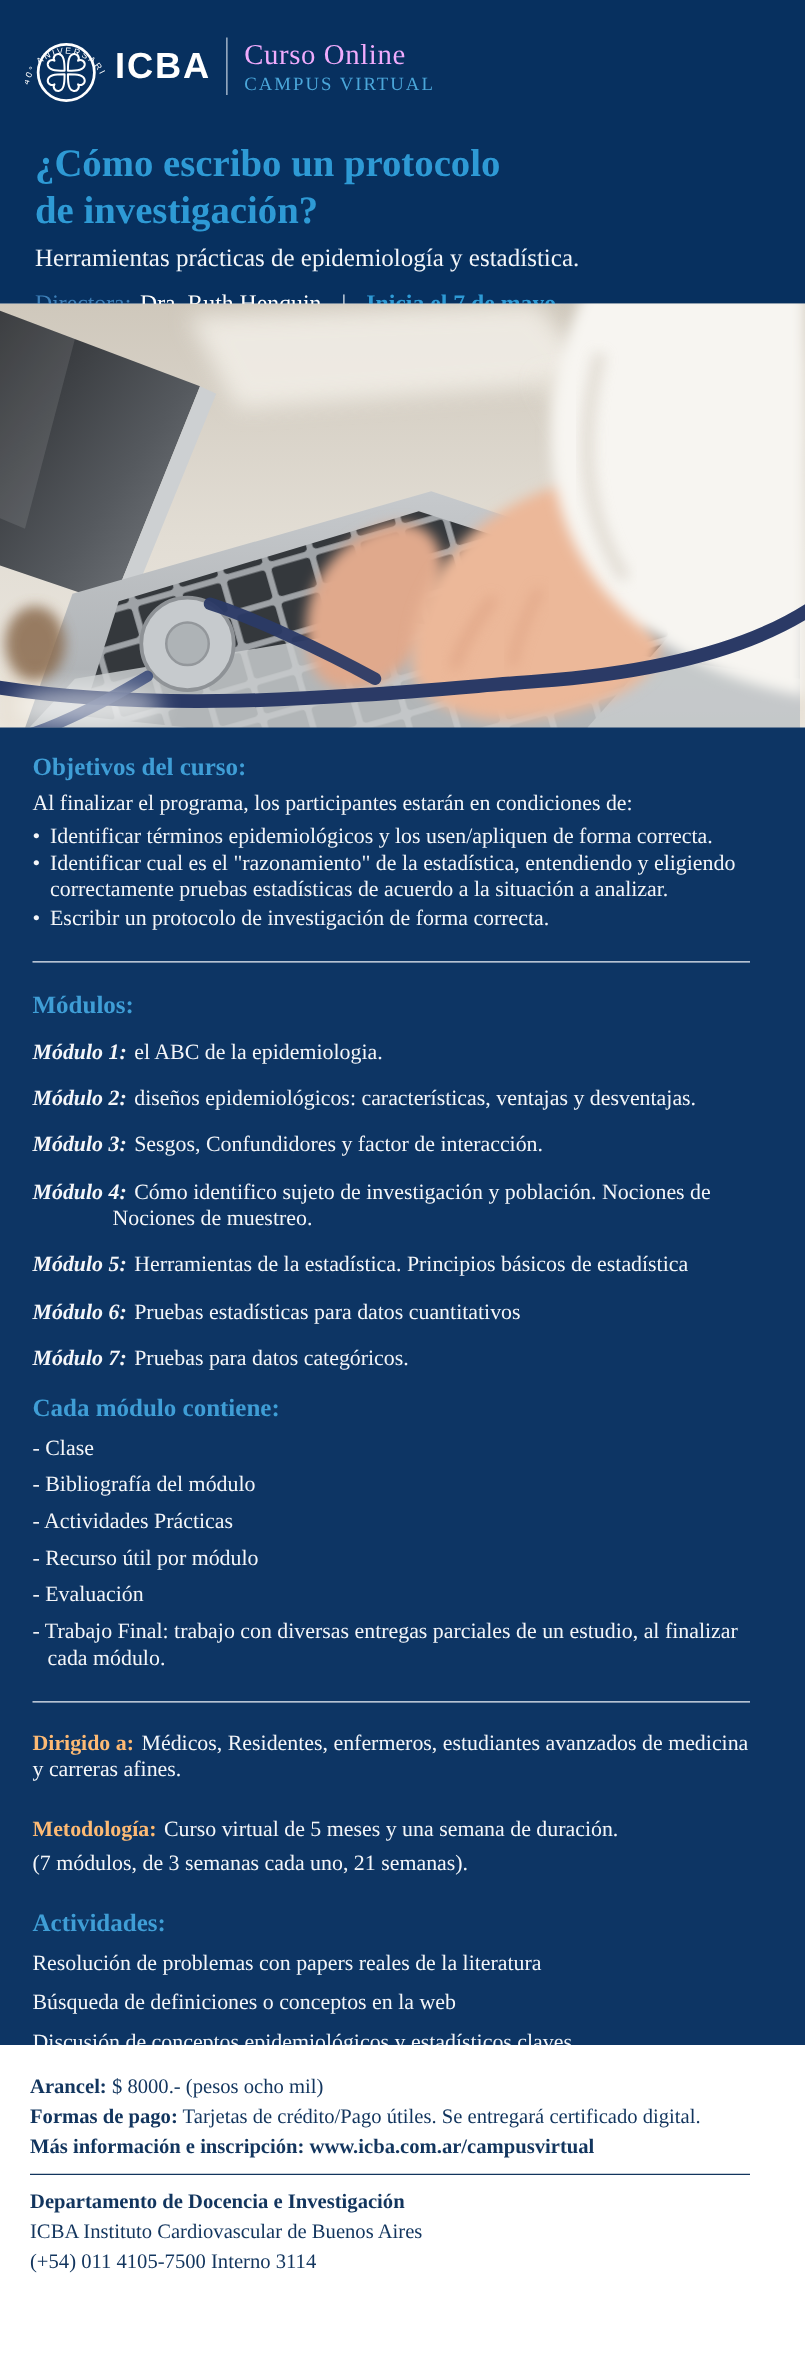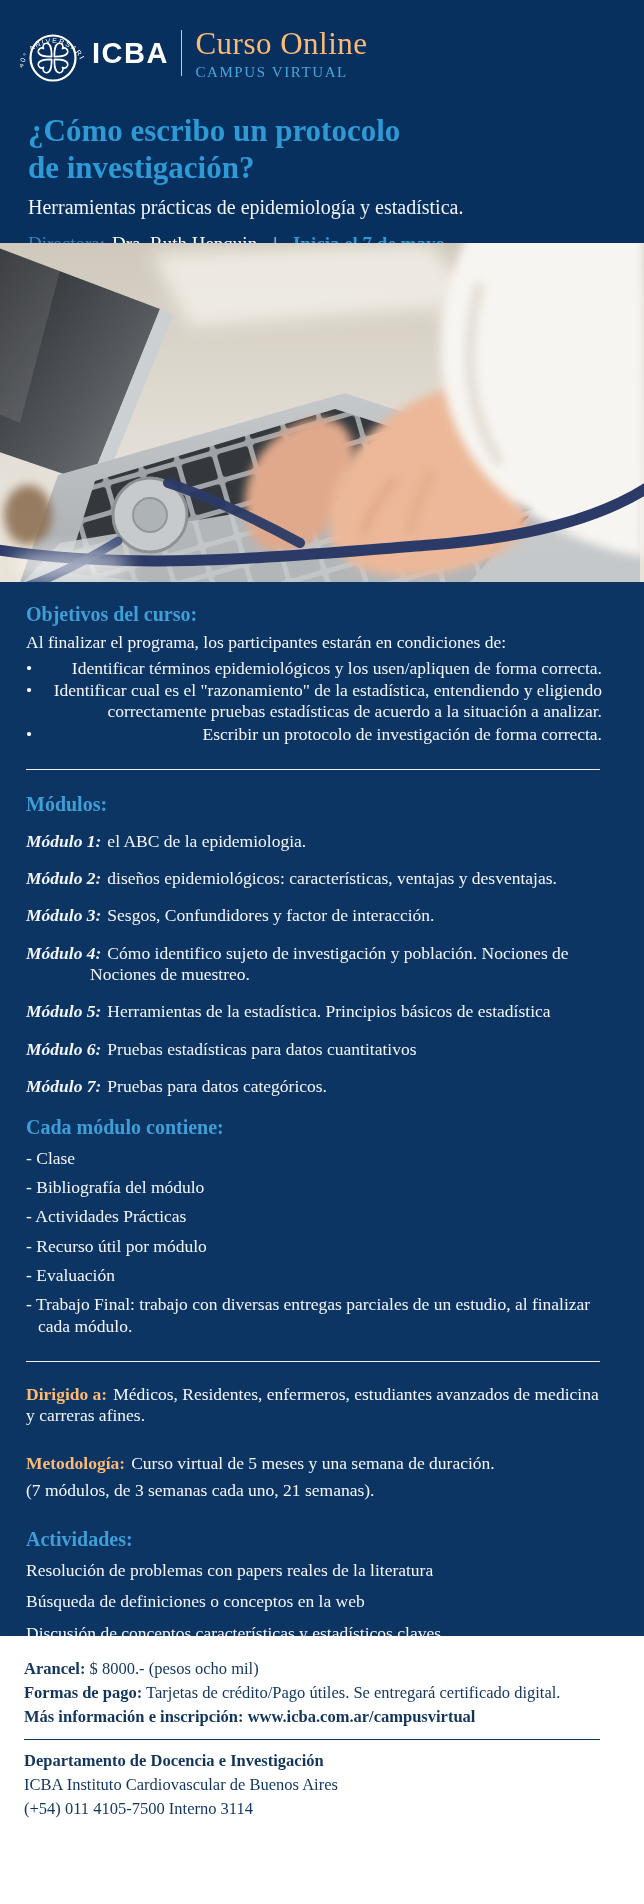--- a/index.html
+++ b/index.html
@@ -13,41 +13,41 @@
     padding:16px 40px 0 20px;flex:none;
   }
   .brand{display:flex;align-items:center;}
   .badge{flex:none;}
   .brand-name{
     font-family:"Liberation Sans","DejaVu Sans",sans-serif;
     font-weight:700;font-size:29px;color:#ffffff;letter-spacing:1.5px;margin-left:6px;
   }
   .brand-divider{width:1.5px;height:46px;background:rgba(222,232,242,.85);margin:0 13px 0 12px;flex:none;}
   .brand-course{display:flex;flex-direction:column;line-height:1.12;padding-top:2px;}
-  .program{font-size:31px;color:#fdba74;letter-spacing:.5px;}
+  .program{font-size:23px;color:#f0abfc;letter-spacing:.5px;}
   .platform{font-size:15px;color:#4ba7da;letter-spacing:1.6px;margin-top:3px;}
   h1.course-title{
     margin:22px 0 0 8px;font-size:31px;line-height:37px;font-weight:700;color:#2e9ad5;
   }
   .subtitle{margin:10px 0 0 8px;font-size:20px;color:#f2f5f9;font-weight:400;}
   .director-row{margin:14px 0 0 8px;font-size:19px;color:#ffffff;display:flex;align-items:baseline;}
   .director-label{color:#3d7fb8;margin-right:7px;}
   .director-name{color:#ffffff;}
   .director-sep{color:#dfe7f0;margin:0 16px;font-weight:400;}
   .start-date{color:#2e9ad5;font-weight:700;}
   
   .hero-photo{height:339px;flex:none;line-height:0;background:#d9d3c9;}
   
   main.content{
     background:#0d3564;height:1054px;box-sizing:border-box;flex:none;
     padding:20px 42px 0 26px;color:#f4f6f9;font-size:17.5px;line-height:1.22;overflow:hidden;
   }
   h2.sec{font-size:20px;font-weight:700;color:#3f9ed6;margin:0 0 6px 0;}
   .intro{margin:0 0 4px 0;}
-  ul.bullets{list-style:none;margin:2px 0 16px 0;padding:0;text-align:right;}
+  ul.bullets{list-style:none;margin:2px 0 16px 0;padding:0;}
   ul.bullets li{position:relative;padding-left:14px;margin:0 0 1px 0;}
   ul.bullets li::before{content:"\2022";position:absolute;left:0;top:0;}
   hr.rule{border:none;border-top:1.5px solid #eef2f7;margin:24px 2px 22px 0;}
   .module{margin:0 0 16px 0;padding-left:64px;text-indent:-64px;}
   .module .mlabel{font-weight:700;font-style:italic;margin-right:6px;}
   .gap-top{margin-top:26px;}
   ul.dashes{list-style:none;margin:8px 0 0 0;padding:0;}
   ul.dashes li{padding-left:12px;text-indent:-12px;margin:0 0 8px 0;}
   ul.dashes li::before{content:"- ";}
   .inline-sec{margin:0 0 6px 0;}
@@ -218,21 +218,21 @@
 
     <section class="gap-top">
       <p class="inline-sec"><span class="inline-label">Metodología:</span><span>Curso virtual de 5 meses y una semana de duración.</span></p>
       <p class="plain">(7 módulos, de 3 semanas cada uno, 21 semanas).</p>
     </section>
 
     <section class="gap-top">
       <h2 class="sec" style="margin-bottom:8px">Actividades:</h2>
       <p class="act-line">Resolución de problemas con papers reales de la literatura</p>
       <p class="act-line">Búsqueda de definiciones o conceptos en la web</p>
-      <p class="act-line">Discusión de conceptos características y estadísticos claves</p>
+      <p class="act-line">Discusión de conceptos epidemiológicos y estadísticos claves</p>
       <p class="act-line">Entrega de recursos útiles para la construcción de protocolos de investigación.</p>
 
     </section>
 
   </main>
 
   <footer class="foot">
     <p><span class="b">Arancel:</span> <span>$ 8000.- (pesos ocho mil)</span></p>
     <p><span class="b">Formas de pago:</span> <span>Tarjetas de crédito/Pago útiles. Se entregará certificado digital.</span></p>
     <p class="b"><span>Más información e inscripción:</span> <a class="link-line" href="#">www.icba.com.ar/campusvirtual</a></p>

